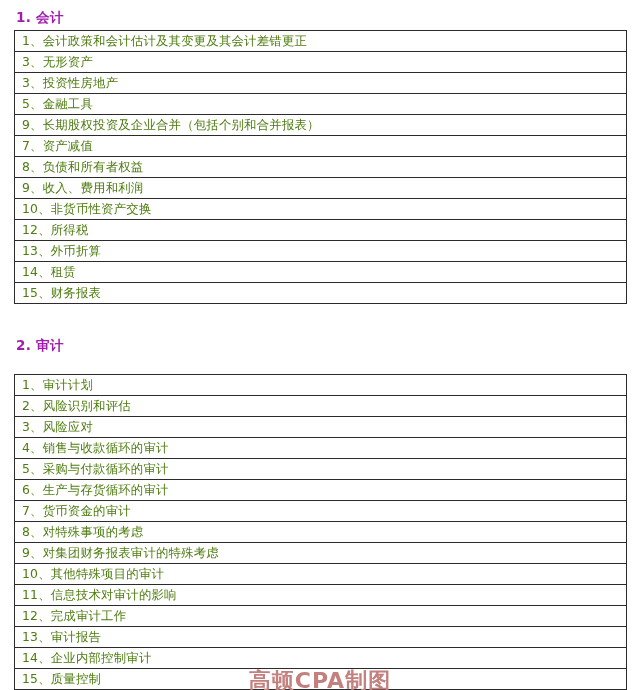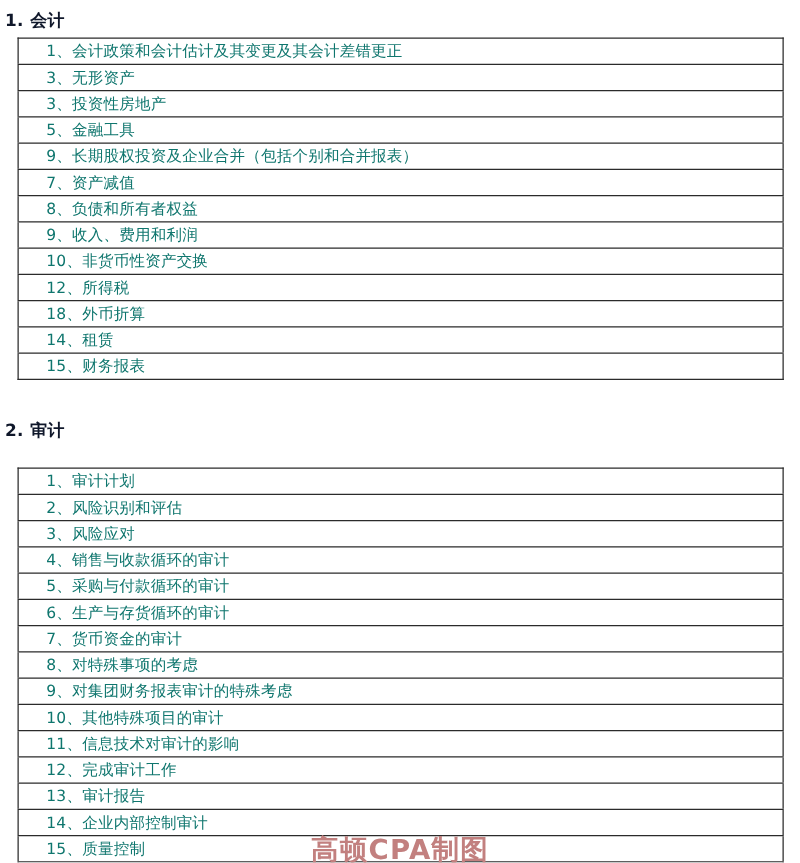--- a/index.html
+++ b/index.html
@@ -25,43 +25,43 @@
 
   
   .section {
     position: absolute;
     left: 0;
     width: 640px;
   }
   .section-title {
     font-size: 13.5px;
     font-weight: bold;
-    color: #0f172a;
+    color: #a21caf;
     letter-spacing: 0.3px;
-    padding-left: 4px;
+    padding-left: 16px;
     line-height: 18px;
     white-space: nowrap;
   }
 
   
   .topic-table {
     margin-left: 14px;
     width: 613px;
     border-collapse: collapse;
     border: 1.6px solid #2b2b2b;
     background: #ffffff;
     table-layout: fixed;
   }
   .topic-row > .topic-cell {
     border-top: 1.3px solid #2b2b2b;
     height: 20px;
-    padding: 0 0 0 22px;
+    padding: 0 0 0 7px;
     font-size: 12.4px;
     line-height: 20px;
-    color: #0f766e;
+    color: #4d7c0f;
     white-space: nowrap;
     overflow: hidden;
     letter-spacing: 0.2px;
     vertical-align: middle;
   }
   .topic-row:first-child > .topic-cell {
     border-top: none;
   }
 
   
@@ -123,21 +123,21 @@
           <tr class="topic-row">
             <td class="topic-cell">9、收入、费用和利润</td>
           </tr>
           <tr class="topic-row">
             <td class="topic-cell">10、非货币性资产交换</td>
           </tr>
           <tr class="topic-row">
             <td class="topic-cell">12、所得税</td>
           </tr>
           <tr class="topic-row">
-            <td class="topic-cell">18、外币折算</td>
+            <td class="topic-cell">13、外币折算</td>
           </tr>
           <tr class="topic-row">
             <td class="topic-cell">14、租赁</td>
           </tr>
           <tr class="topic-row">
             <td class="topic-cell">15、财务报表</td>
           </tr>
         </tbody>
     </table>
   </div>

